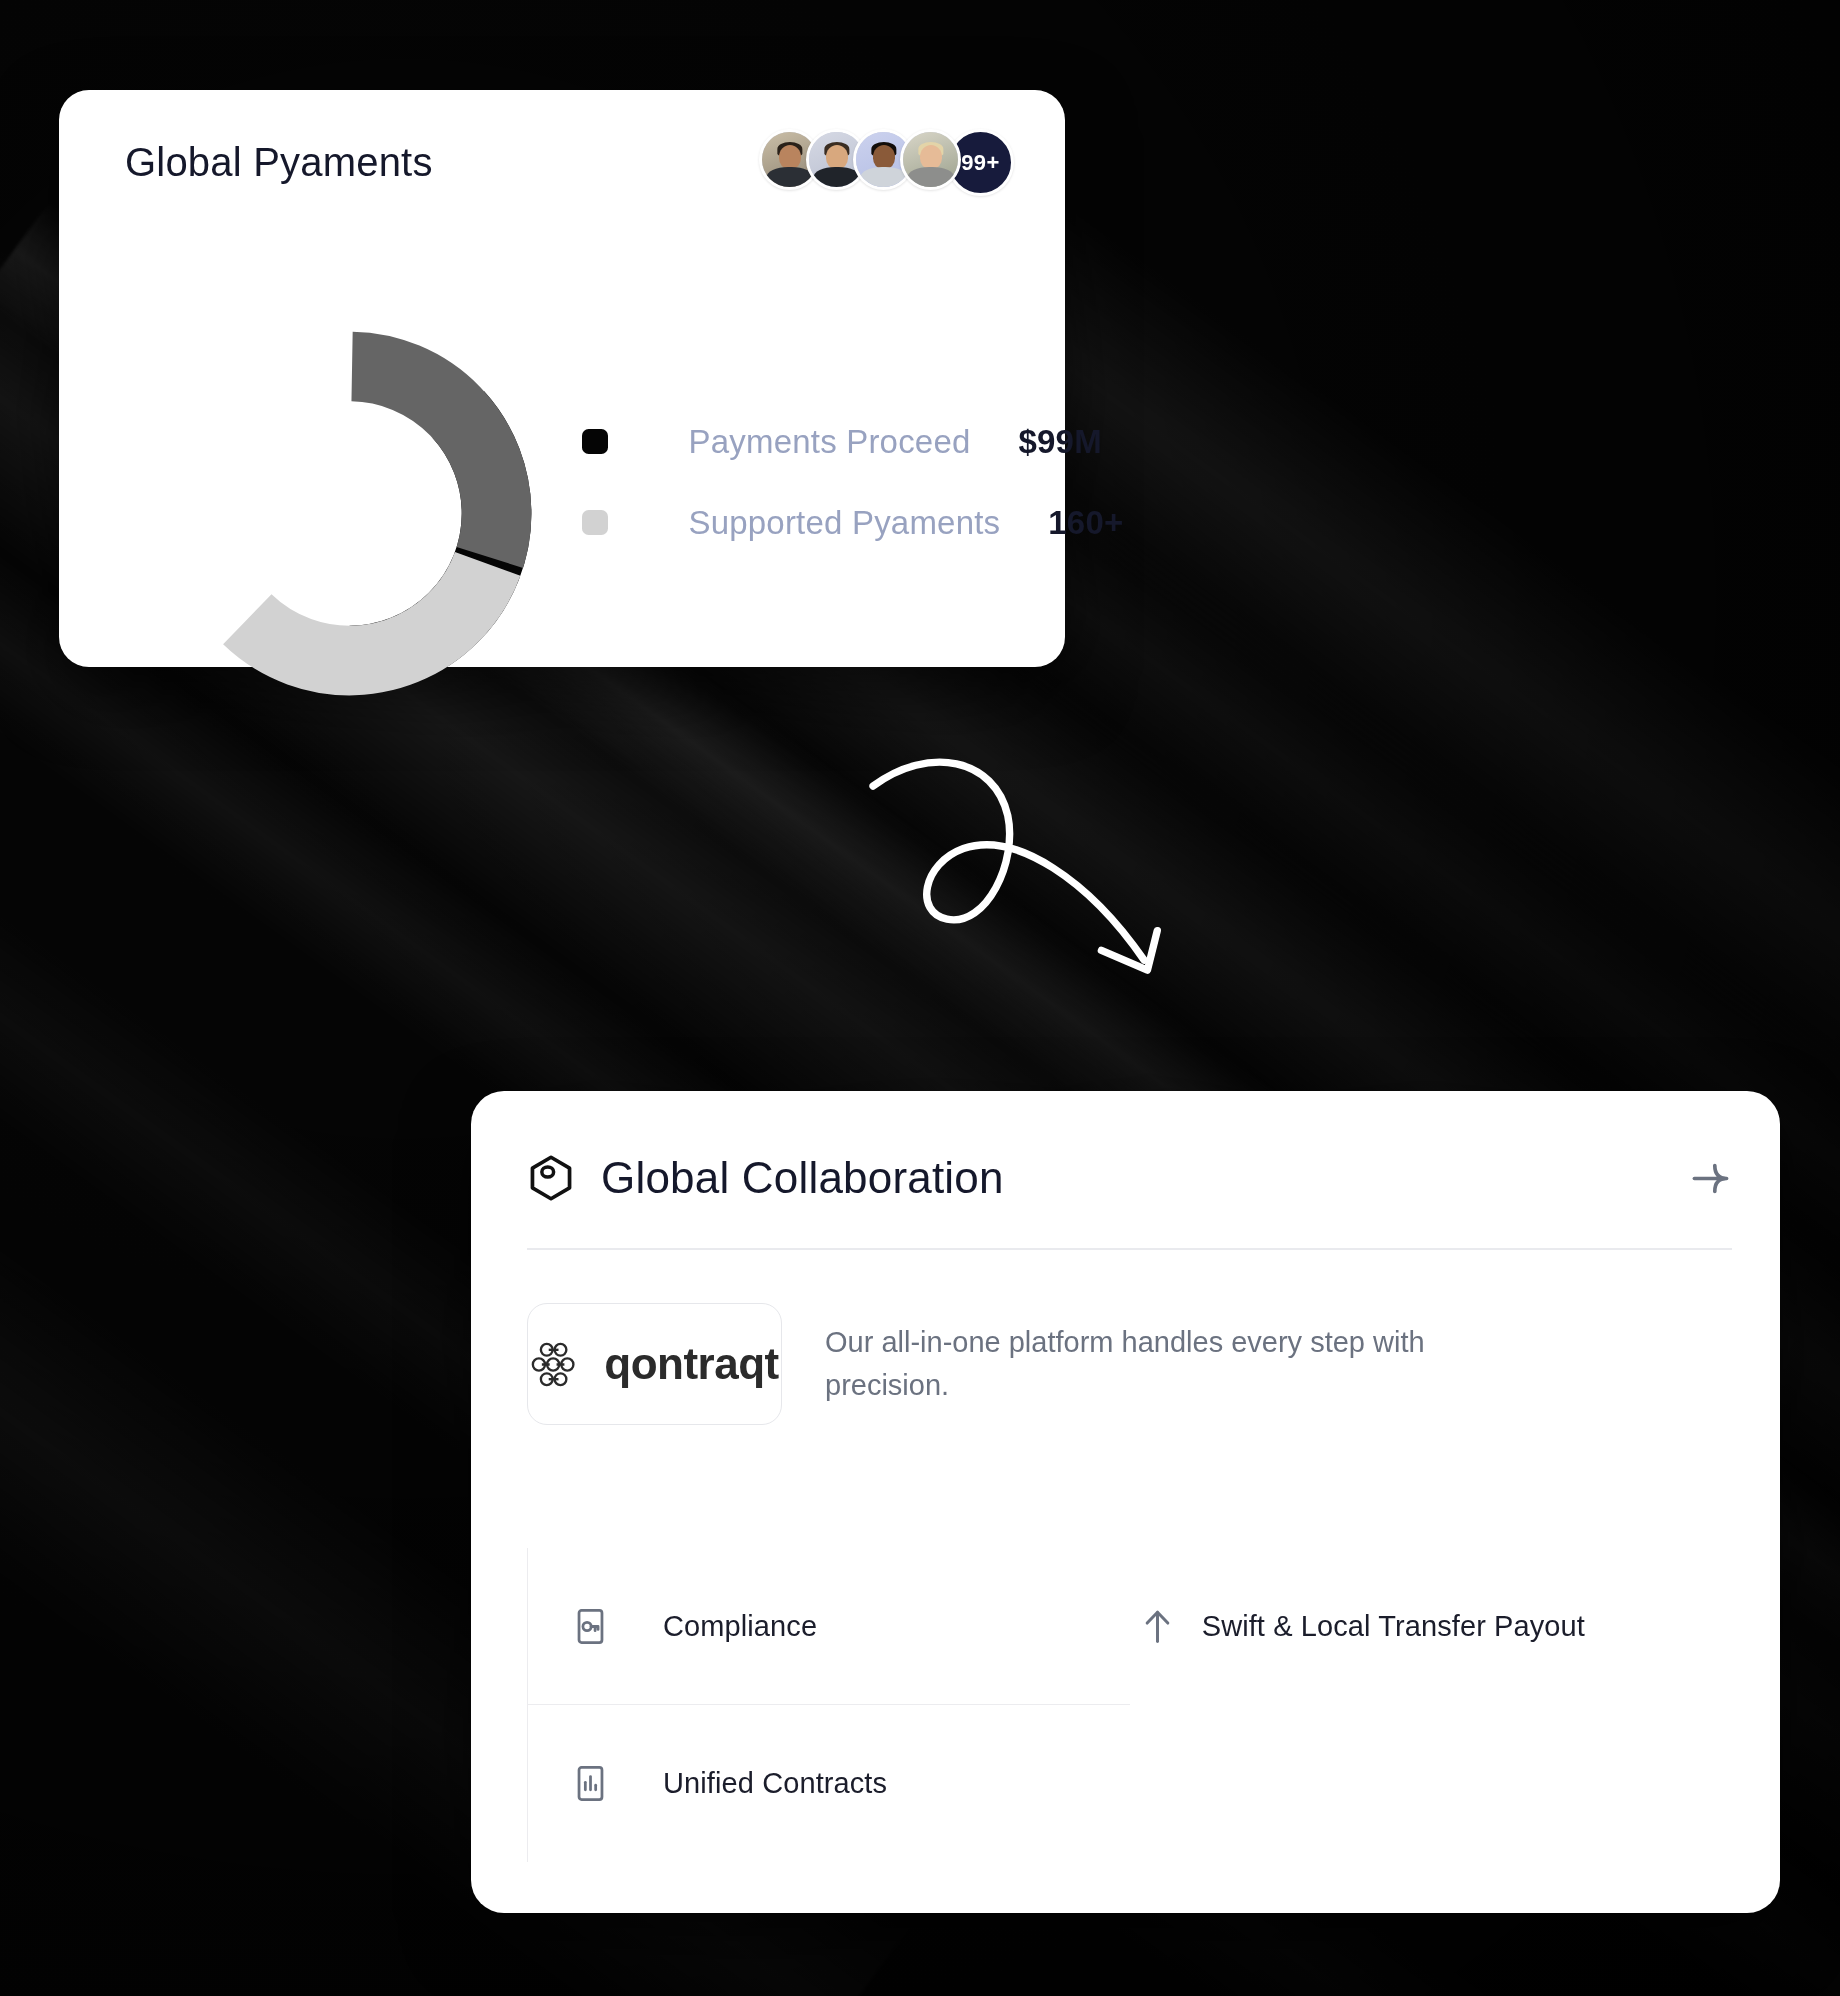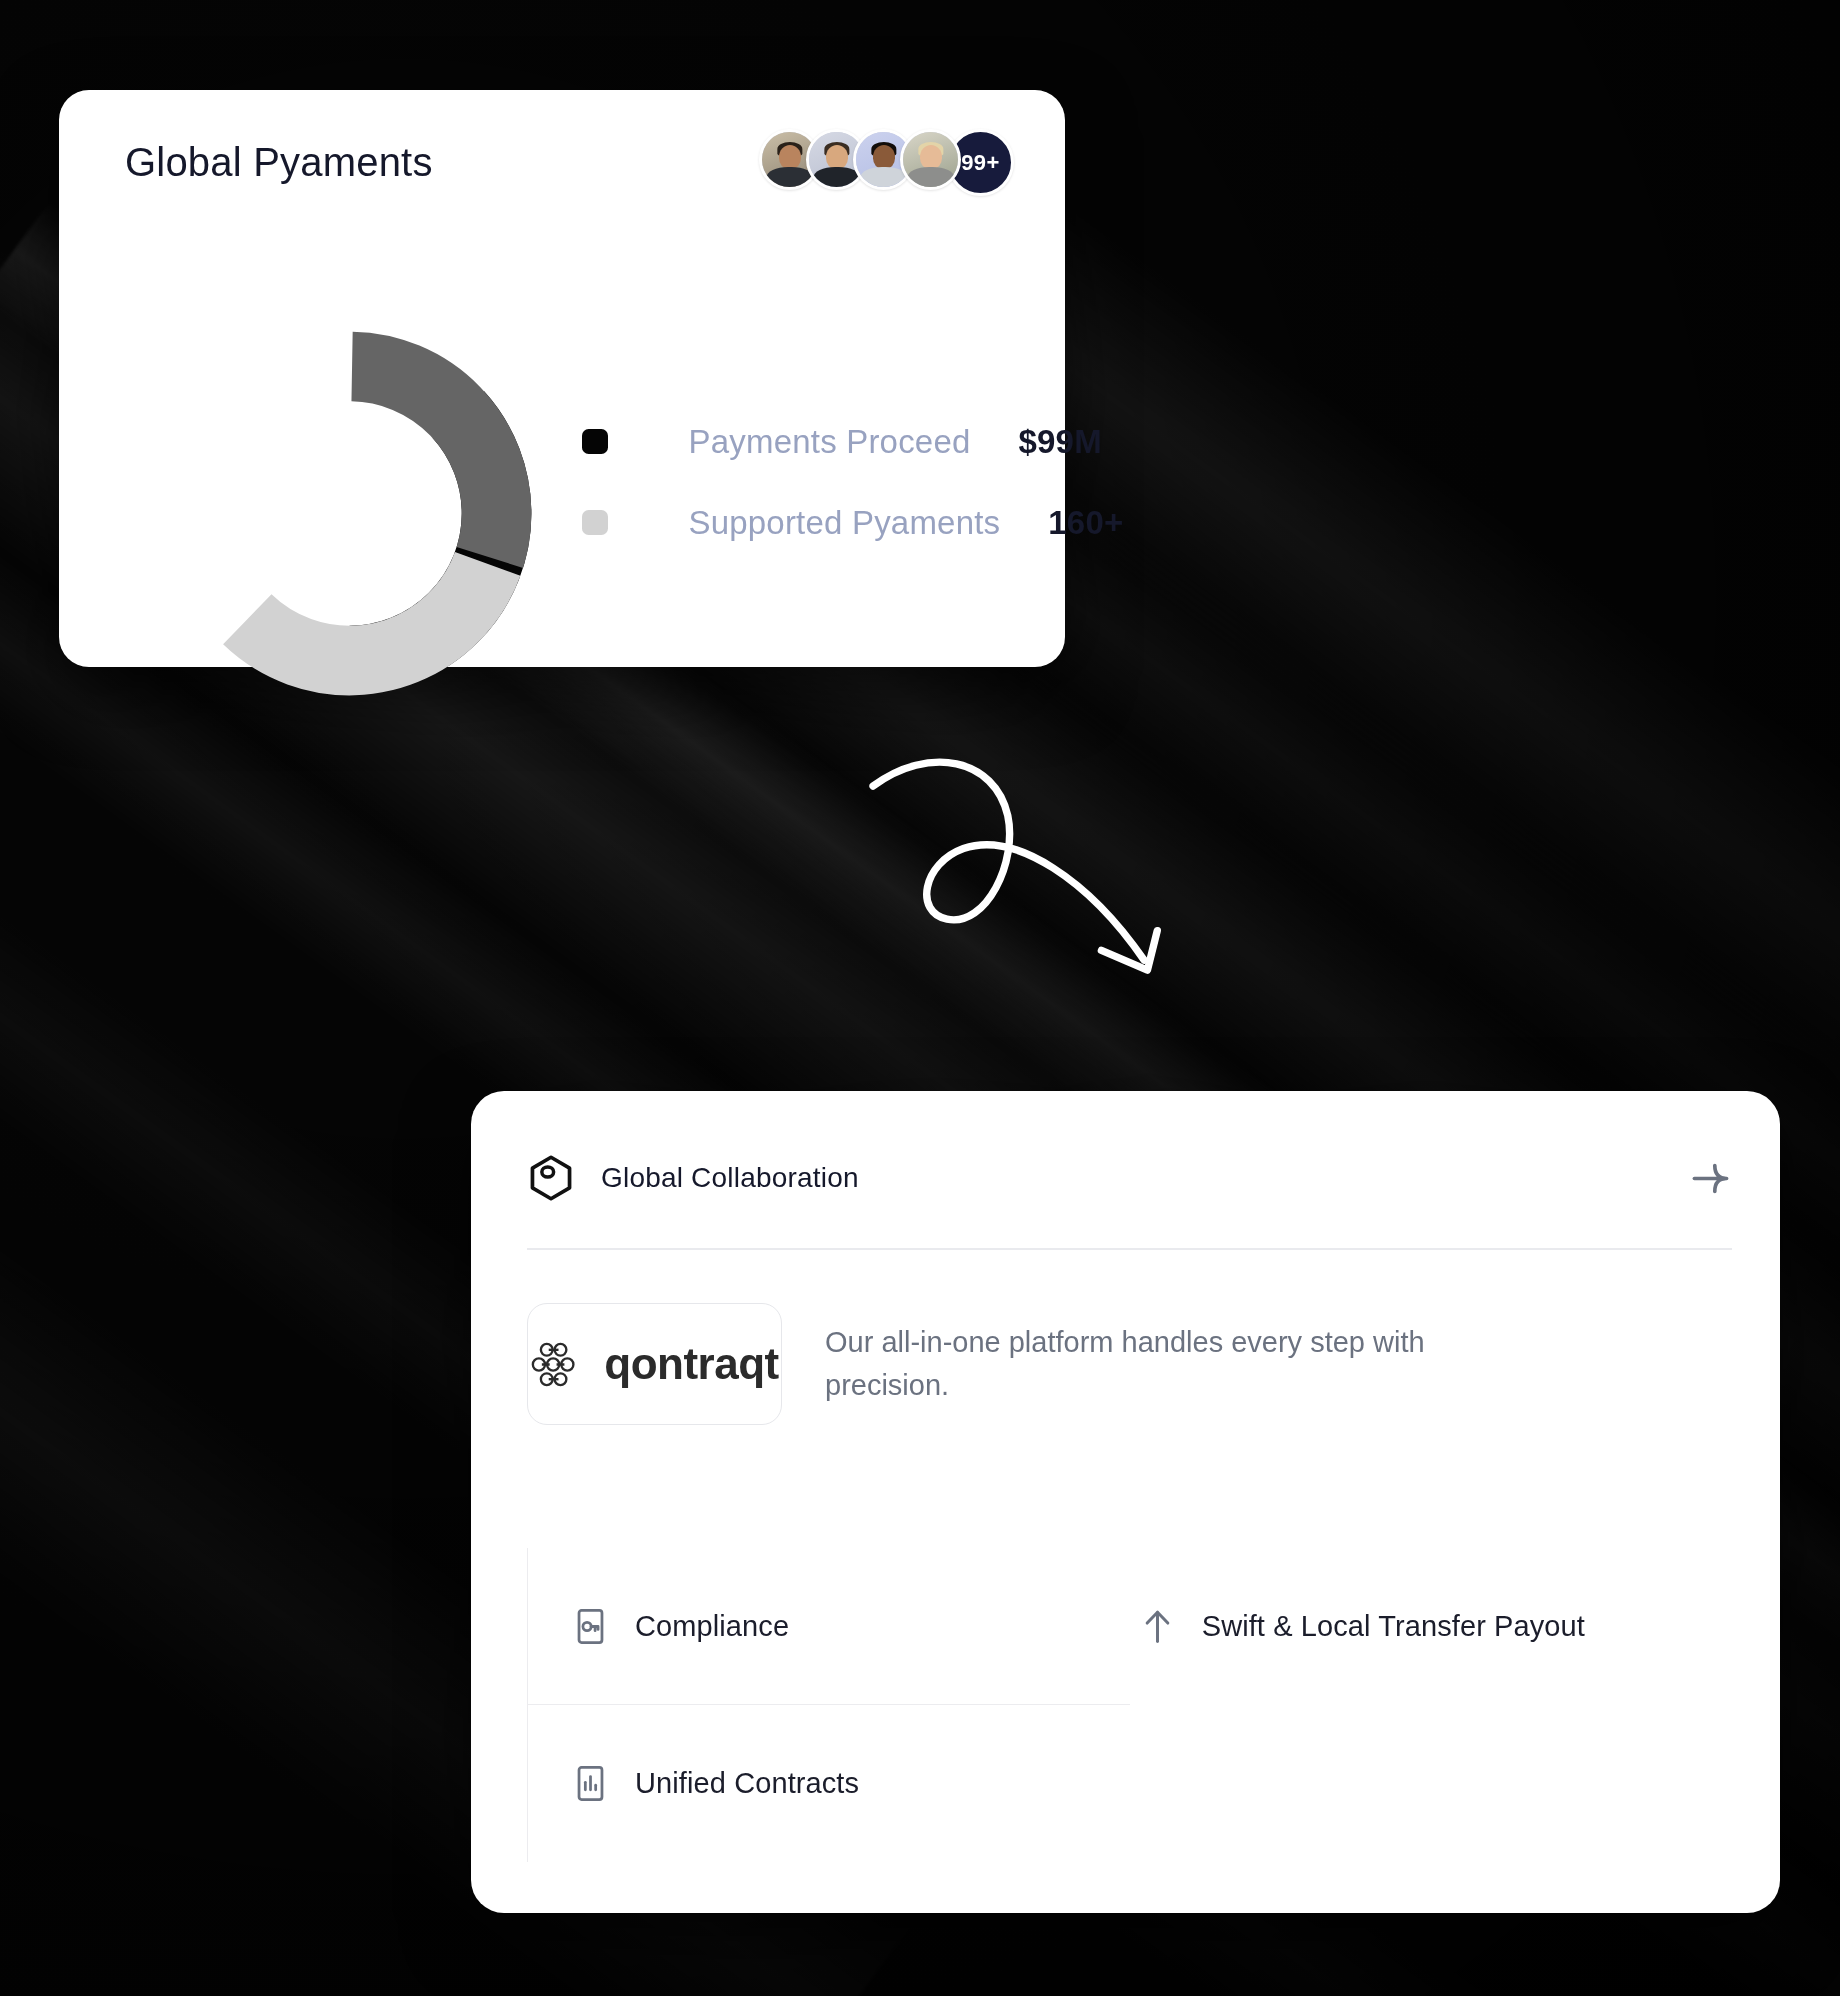--- a/index.html
+++ b/index.html
@@ -109,21 +109,21 @@
     left:471px; top:1091px;
     width:1309px; height:822px;
     border-radius:33px;
   }
   .cc-head {
     position:absolute; left:56px; right:48px; top:44px;
     height:86px; display:flex; align-items:center;
   }
   .hex-icon { width:48px; height:48px; flex:0 0 auto; }
   .cc-title {
-    font-size:28px; font-weight:400; color:#15182b;
+    font-size:44px; font-weight:400; color:#15182b;
     margin-left:26px; letter-spacing:0.2px; white-space:nowrap;
   }
   .arrow-right-icon {
     margin-left:auto; width:43px; height:43px; flex:0 0 auto;
   }
   .cc-divider {
     position:absolute; left:56px; right:48px; top:157px;
     height:1.6px; background:#e9eaee;
   }
 
@@ -153,21 +153,21 @@
     position:absolute; left:56px; right:48px; top:457px; bottom:51px;
     display:grid; grid-template-columns:1fr 1fr; grid-template-rows:1fr 1fr;
   }
   .feat-cell {
     display:flex; align-items:center;
     padding:0 8.2px;
   }
   .feat-cell.col-r { padding-left:43px; }
   .feat-cell.r0.col-l { border-bottom:1.6px solid #ececef; }
   .feat-cell.r0.col-r { border-bottom:1.6px solid #ececef; }
-  .feat-cell.col-r { border-left:1.6px solid #ececef; }
+  .feat-cell.col-r { border-left:1.6px solid #ececef;gap:28px; }
   .feat-icon { width:39px; height:39px; flex:0 0 auto; }
   .feat-label {
     font-size:29px; color:#1b1d2b; font-weight:400;
     margin-left:25px; white-space:nowrap; letter-spacing:0.1px;
   }
 </style>
 </head>
 <body>
 
 <div class="bg">

